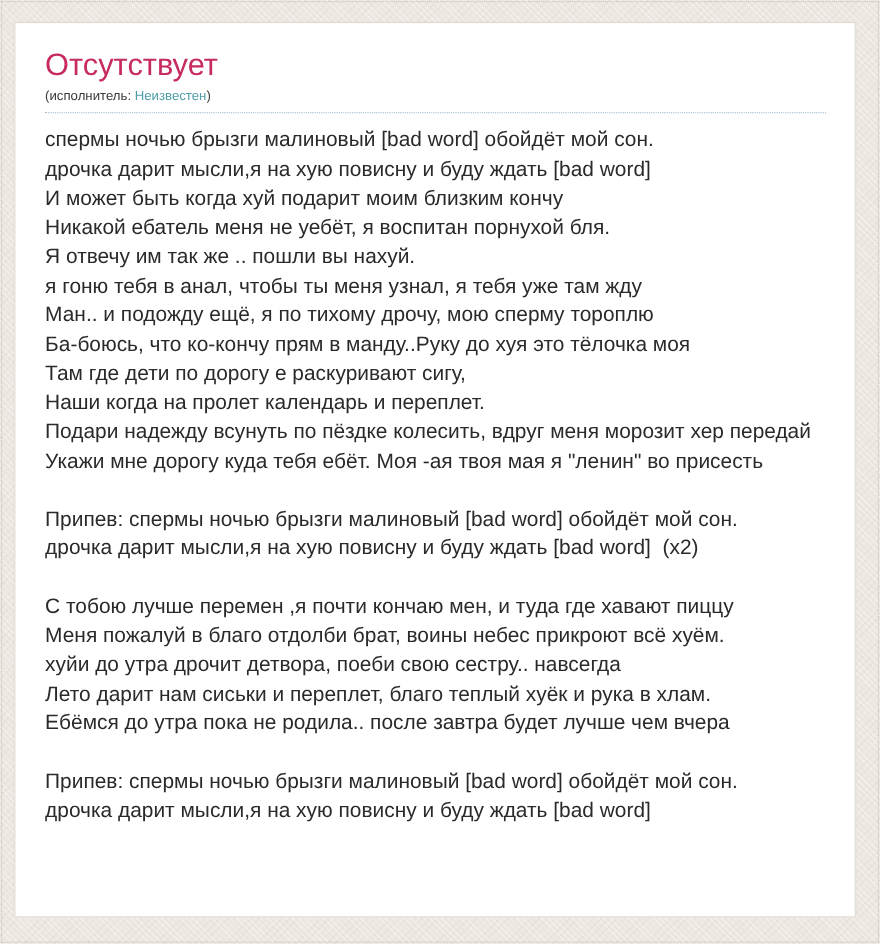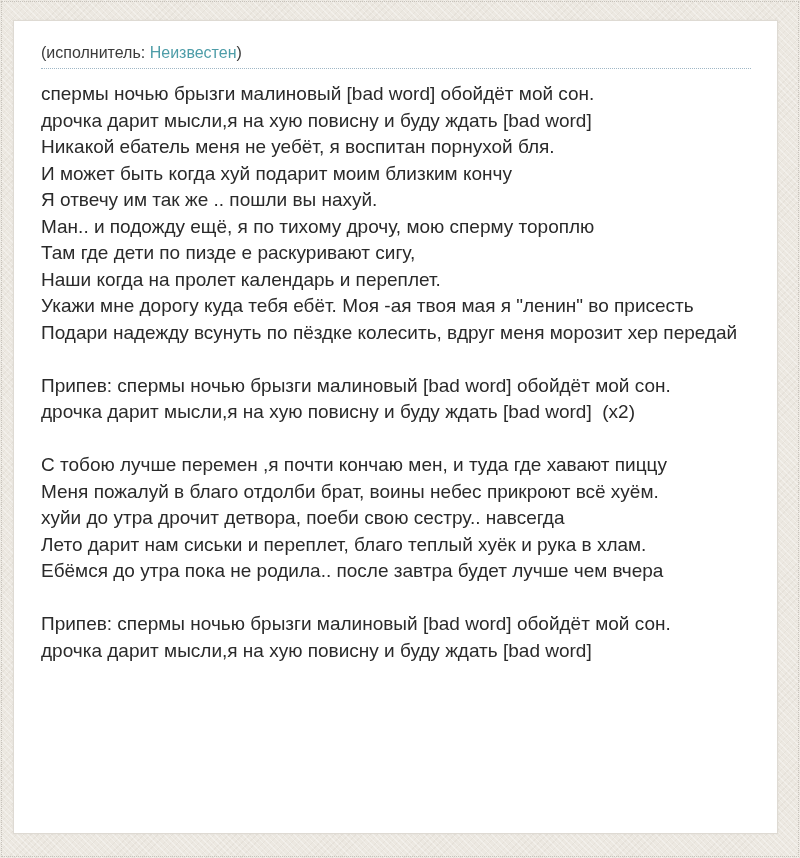--- a/index.html
+++ b/index.html
@@ -41,21 +41,21 @@
   }
   .song-title{
     margin:2px 0 0 0;
     font-size:28px;
     line-height:32px;
     font-weight:400;
     color:var(--title);
   }
   .artist-line{
     margin-top:1px;
-    font-size:16px;
+    font-size:12px;
     line-height:22px;
     color:#3a3a3a;
   }
   .artist-link{
     color:var(--link);
     text-decoration:none;
     cursor:pointer;
   }
   .header-separator{
     margin-top:4px;
@@ -75,39 +75,42 @@
     overflow:hidden;
   }
 </style>
 </head>
 <body>
 
 <div class="page-edge"></div>
 
 <div class="card">
 
+  <h1 class="song-title">Отсутствует</h1>
 
   <div class="artist-line">
     <span>(исполнитель: </span><a class="artist-link">Неизвестен</a><span>)</span>
   </div>
 
   <div class="header-separator"></div>
 
   <div class="lyrics">
       <div class="stanza">
         <div class="lyrics-line">спермы ночью брызги малиновый [bad word] обойдёт мой сон.</div>
         <div class="lyrics-line">дрочка дарит мысли,я на хую повисну и буду ждать [bad word]</div>
+        <div class="lyrics-line">И может быть когда хуй подарит моим близким кончу</div>
         <div class="lyrics-line">Никакой ебатель меня не уебёт, я воспитан порнухой бля.</div>
-        <div class="lyrics-line">И может быть когда хуй подарит моим близким кончу</div>
         <div class="lyrics-line">Я отвечу им так же .. пошли вы нахуй.</div>
+        <div class="lyrics-line">я гоню тебя в анал, чтобы ты меня узнал, я тебя уже там жду</div>
         <div class="lyrics-line">Ман.. и подожду ещё, я по тихому дрочу, мою сперму тороплю</div>
-        <div class="lyrics-line">Там где дети по пизде е раскуривают сигу,</div>
+        <div class="lyrics-line">Ба-боюсь, что ко-кончу прям в манду..Руку до хуя это тёлочка моя</div>
+        <div class="lyrics-line">Там где дети по дорогу е раскуривают сигу,</div>
         <div class="lyrics-line">Наши когда на пролет календарь и переплет.</div>
+        <div class="lyrics-line">Подари надежду всунуть по пёздке колесить, вдруг меня морозит хер передай</div>
         <div class="lyrics-line">Укажи мне дорогу куда тебя ебёт. Моя -ая твоя мая я "ленин" во присесть</div>
-        <div class="lyrics-line">Подари надежду всунуть по пёздке колесить, вдруг меня морозит хер передай</div>
       </div>
       <div class="stanza">
         <div class="lyrics-line">Припев: спермы ночью брызги малиновый [bad word] обойдёт мой сон.</div>
         <div class="lyrics-line">дрочка дарит мысли,я на хую повисну и буду ждать [bad word]  (x2)</div>
       </div>
       <div class="stanza">
         <div class="lyrics-line">С тобою лучше перемен ,я почти кончаю мен, и туда где хавают пиццу</div>
         <div class="lyrics-line">Меня пожалуй в благо отдолби брат, воины небес прикроют всё хуём.</div>
         <div class="lyrics-line">хуйи до утра дрочит детвора, поеби свою сестру.. навсегда</div>
         <div class="lyrics-line">Лето дарит нам сиськи и переплет, благо теплый хуёк и рука в хлам.</div>

